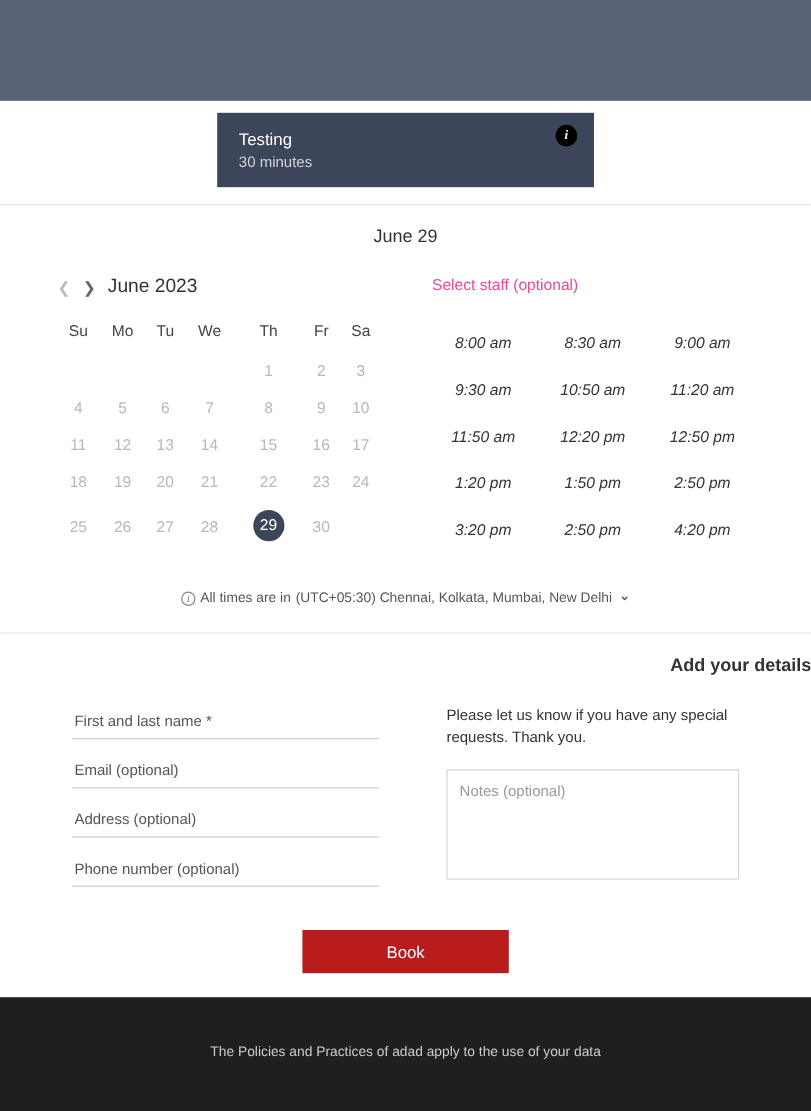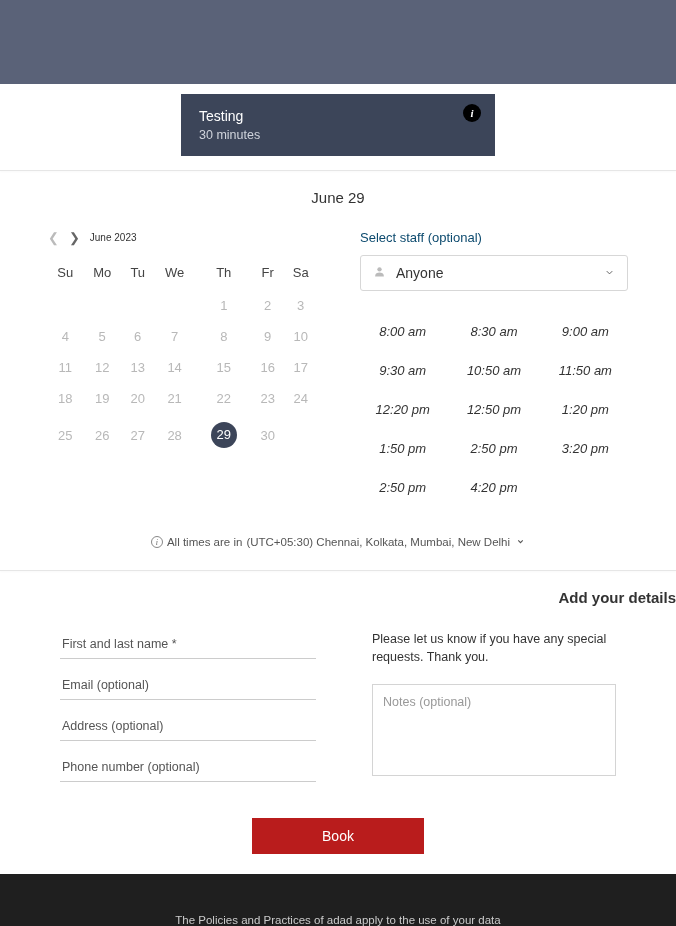--- a/index.html
+++ b/index.html
@@ -36,35 +36,35 @@
   .selected-date {
     text-align: center; font-weight: 400; font-size: 15px;
     margin: 18px 0 24px;
   }
   .scheduler { display: flex; padding: 0 48px 24px; gap: 42px; }
   .left-col { width: 270px; }
   .right-col { flex: 1; }
   .cal-nav { display: flex; align-items: center; gap: 10px; margin-bottom: 14px; font-size: 14px; }
   .cal-nav .chev { color: #666; cursor: pointer; font-size: 13px; }
   .cal-nav .chev.prev { color: #bbb; cursor: default; }
-  .cal-month { font-size: 10px; color: #333; }
+  .cal-month { font-size: 16px; color: #333; }
   table.calendar { width: 100%; border-collapse: collapse; font-size: 13px; }
   table.calendar th {
     font-weight: 400; color: #444; padding: 6px 0 10px; font-size: 13px;
   }
   table.calendar td {
     text-align: center; padding: 8px 0; color: #b8b8b8;
     font-size: 13px;
   }
   td.avail { color: #333; cursor: pointer; }
   td.selected span {
     display: inline-block; width: 26px; height: 26px; line-height: 26px;
     background: #3c4559; color: #fff; border-radius: 50%;
   }
-  .staff-label { font-size: 13px; color: #0c4a6e; margin-bottom: 10px; }
+  .staff-label { font-size: 13px; color: #ec4899; margin-bottom: 10px; }
   .staff-select {
     border: 1px solid #d7d7d7; border-radius: 3px; padding: 9px 12px;
     display: flex; align-items: center; gap: 10px; cursor: pointer;
   }
   .person-icon { color: #bbb; font-size: 13px; }
   .staff-name { flex: 1; font-size: 14px; color: #333; }
   .chev-down { color: #555; font-size: 11px; }
   .slots {
     display: grid; grid-template-columns: repeat(3,1fr);
     gap: 10px 6px; margin-top: 26px; font-style: italic;
@@ -187,40 +187,27 @@
             <td class="selected"><span>29</span></td>
             <td class="avail">30</td>
             <td></td>
           </tr>
         </tbody>
     </table>
   </div>
 
   <div class="right-col">
     <div class="staff-label">Select staff (optional)</div>
-    <div class="staff-select">
-      <span class="person-icon">
-        <svg width="13" height="13" viewBox="0 0 24 24" fill="#bbb">
-            <circle cx="12" cy="8" r="4"></circle>
-            <path d="M4 20c0-4 4-6 8-6s8 2 8 6v1H4z"></path>
-          </svg>
-      </span>
-      <span class="staff-name">Anyone</span>
-      <span class="chev-down">
-        <svg width="11" height="11" viewBox="0 0 24 24" fill="none" stroke="#555" stroke-width="2">
-            <polyline points="6 9 12 15 18 9"></polyline>
-          </svg>
-      </span>
-    </div>
     <div class="slots" id="slots">
         <div class="slot">8:00 am</div>
         <div class="slot">8:30 am</div>
         <div class="slot">9:00 am</div>
         <div class="slot">9:30 am</div>
         <div class="slot">10:50 am</div>
+        <div class="slot">11:20 am</div>
         <div class="slot">11:50 am</div>
         <div class="slot">12:20 pm</div>
         <div class="slot">12:50 pm</div>
         <div class="slot">1:20 pm</div>
         <div class="slot">1:50 pm</div>
         <div class="slot">2:50 pm</div>
         <div class="slot">3:20 pm</div>
         <div class="slot">2:50 pm</div>
         <div class="slot">4:20 pm</div>
       </div>

